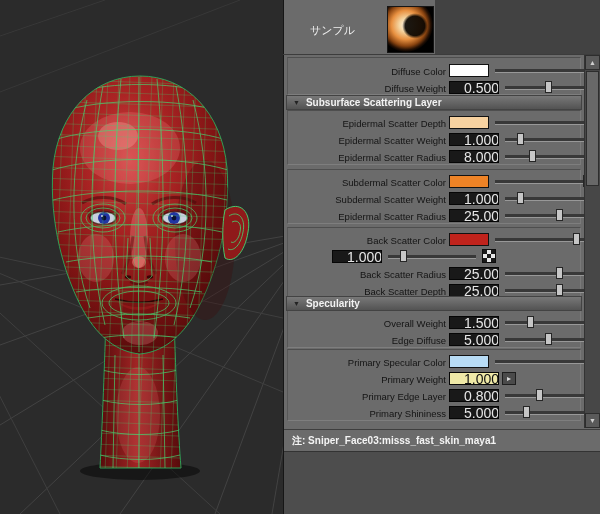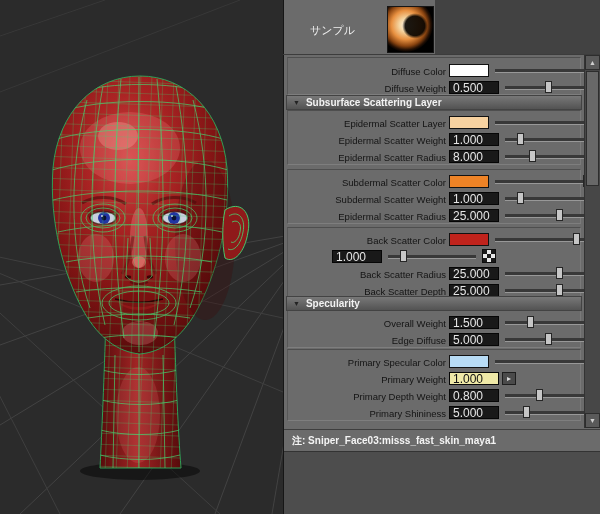--- a/index.html
+++ b/index.html
@@ -24,21 +24,21 @@
             border-top-color:#4e4e4e;border-bottom-color:#7e7e7e;border-right-color:#7a7a7a;box-sizing:border-box;}
 
   .section{position:absolute;left:286px;width:296px;height:15px;display:flex;align-items:center;
            background:linear-gradient(#787878,#535353);border:1px solid #434343;box-sizing:border-box;
            font-weight:bold;color:#f2f2f2;font-size:10px;cursor:pointer;}
   .sec-arrow{font-size:7px;color:#232323;margin:0 6px;}
 
   .row{position:absolute;left:285px;width:334px;height:15px;display:flex;align-items:flex-end;margin-left:44px;}
   .lbl{flex:0 0 117px;text-align:right;font-size:9.5px;color:#141414;white-space:nowrap;}
   .field{flex:0 0 50px;height:13px;margin-left:3px;background:#191919;border:1px solid #060606;
-         color:#e6e6e6;font-size:12px;line-height:12px;padding:0 3px;box-sizing:border-box;overflow:hidden;}
+         color:#e6e6e6;font-size:14px;line-height:12px;padding:0 14px;box-sizing:border-box;overflow:hidden;}
   .field.hl{color:#111;}
   .swatch{flex:0 0 40px;height:13px;margin-left:3px;border:1px solid #111;box-sizing:border-box;}
   .slider{position:relative;height:14px;margin-left:6px;}
   .val-slider{width:88px;}
   .col-slider{width:100px;}
   .track{position:absolute;left:0;right:0;top:6px;height:3px;background:#383838;border-bottom:1px solid #989898;}
   .handle{position:absolute;top:1px;width:7px;height:12px;margin-left:-4px;background:#c6c6c6;border:1px solid #262626;box-sizing:border-box;}
   .checker{flex:0 0 12px;height:12px;margin-left:6px;border:1px solid #0d0d0d;
            background:conic-gradient(#e8e8e8 0 25%, #1a1a1a 0 50%, #e8e8e8 0 75%, #1a1a1a 0);
            background-size:8px 8px;cursor:pointer;}
@@ -228,21 +228,21 @@
     </span>
     <span class="checker"></span>
   </div>
 
   <div class="section" style="top:95px">
     <span class="sec-arrow">▼</span>
     <span>Subsurface Scattering Layer</span>
   </div>
 
   <div class="row" style="top:114px">
-    <span class="lbl">Epidermal Scatter Layer</span>
+    <span class="lbl">Epidermal Scatter Depth</span>
     <span class="swatch" style="background: rgb(247, 210, 160);"></span>
     <span class="slider col-slider">
       <span class="track"></span>
       <span class="handle" style="left: 95%;"></span>
     </span>
     <span class="checker"></span>
   </div>
   <div class="row" style="top:131px">
     <span class="lbl">Epidermal Scatter Weight</span>
     <span class="field">1.000</span>
@@ -358,21 +358,21 @@
       <span class="handle" style="left: 93%;"></span>
     </span>
     <span class="checker"></span>
   </div>
   <div class="row" style="top:370px">
     <span class="lbl">Primary Weight</span>
     <span class="field hl" style="background: rgb(239, 233, 167);">1.000</span>
     <span class="connbtn">▸</span>
   </div>
   <div class="row" style="top:387px">
-    <span class="lbl">Primary Depth Weight</span>
+    <span class="lbl">Primary Edge Layer</span>
     <span class="field">0.800</span>
     <span class="slider val-slider">
       <span class="track"></span>
       <span class="handle" style="left: 40%;"></span>
     </span>
     <span class="checker"></span>
   </div>
   <div class="row" style="top:404px">
     <span class="lbl">Primary Shininess</span>
     <span class="field">5.000</span>

